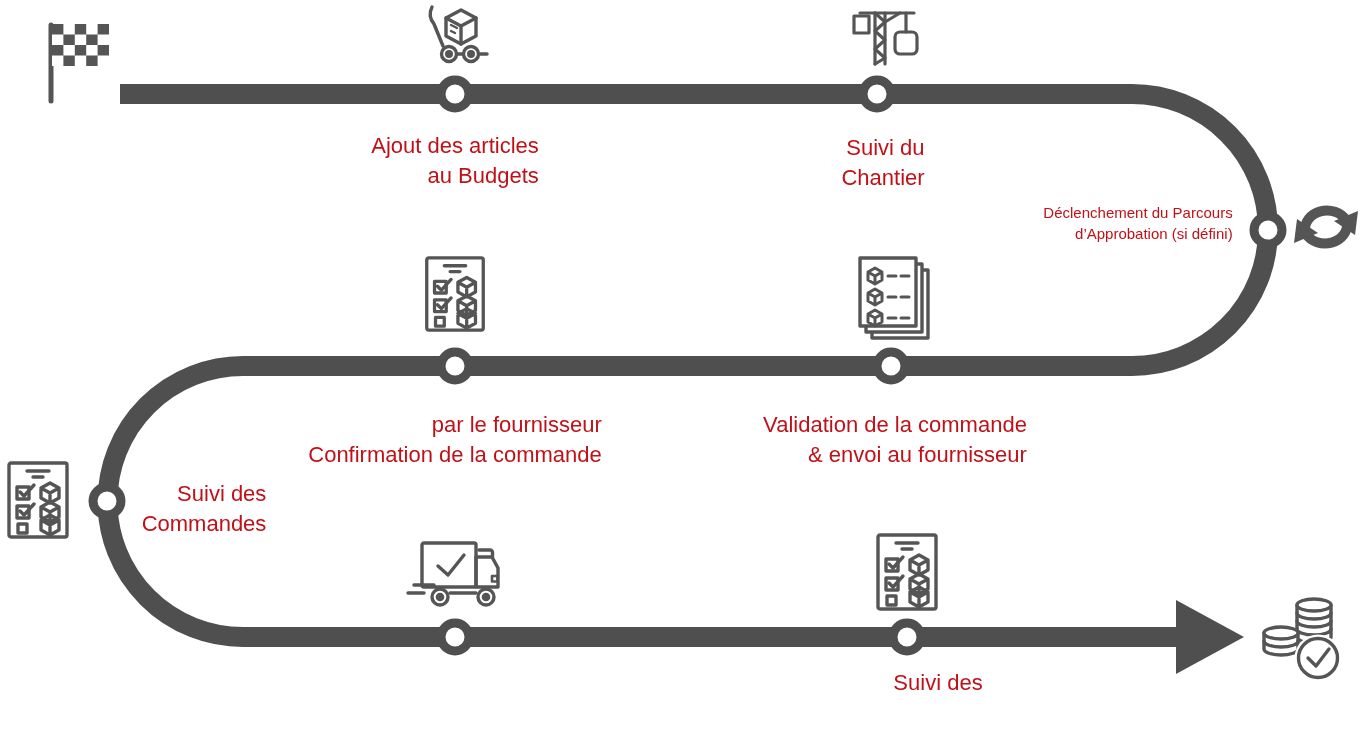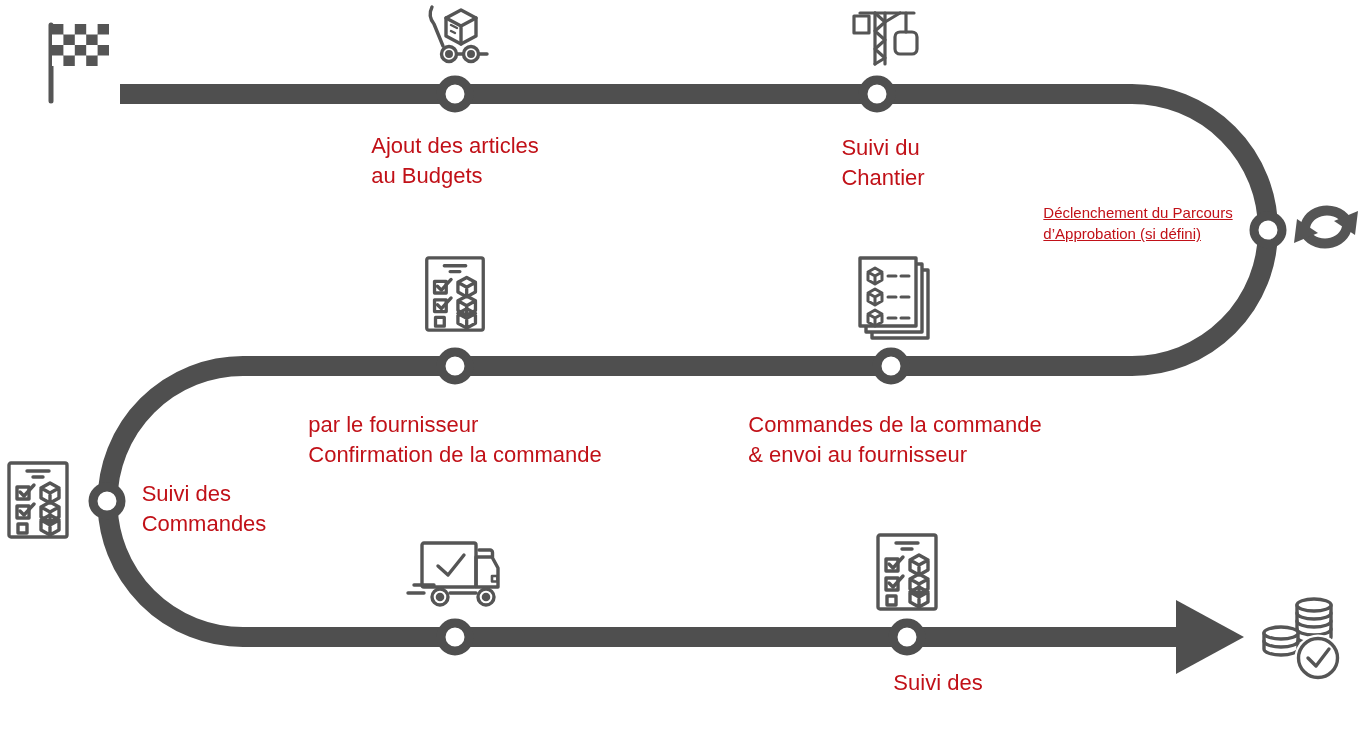--- a/index.html
+++ b/index.html
@@ -10,24 +10,24 @@
   html,body{margin:0;padding:0;background:#ffffff;}
   .canvas{
     position:relative;width:1362px;height:732px;background:#ffffff;overflow:hidden;
     font-family:"Liberation Sans",sans-serif;
   }
   .route{position:absolute;left:0;top:0;color:var(--path-color);}
   .icon{position:absolute;color:var(--icon-color);}
   .icon svg{width:100%;height:100%;display:block;}
   .label{
     position:absolute;transform:translateX(-50%);
-    color:var(--label-color);text-align:left;
+    color:var(--label-color);text-align:right;
     font-size:22px;line-height:30px;font-weight:500;white-space:nowrap;
   }
-  .label.small{font-size:15px;line-height:21px;text-decoration:underline;}
+  .label.small{font-size:15px;line-height:21px;}
   .label span{display:block;}
 </style>
 </head>
 <body>
 
 <div class="canvas">
 
   <svg class="route" width="1362" height="732" viewBox="0 0 1362 732">
     <path d="M120 94 H1132 A136 136 0 0 1 1132 366 H243 A135.5 135.5 0 0 0 243 637 H1182" fill="none" stroke="currentColor" stroke-width="20"></path>
     <polygon points="1176,600 1176,674 1244,637" fill="currentColor"></polygon>
@@ -200,21 +200,21 @@
   </div>
   <div class="label" style="left:883px;top:133px">
     <span>Suivi du</span>
     <span>Chantier</span>
   </div>
   <div class="label small" style="left:1138px;top:202px">
     <span>Déclenchement du Parcours</span>
     <span>d’Approbation (si défini)</span>
   </div>
   <div class="label" style="left:895px;top:410px">
-    <span>Commandes de la commande</span>
+    <span>Validation de la commande</span>
     <span>&amp; envoi au fournisseur</span>
   </div>
   <div class="label" style="left:455px;top:410px">
     <span>par le fournisseur</span>
     <span>Confirmation de la commande</span>
   </div>
   <div class="label" style="left:204px;top:479px">
     <span>Suivi des</span>
     <span>Commandes</span>
   </div>

